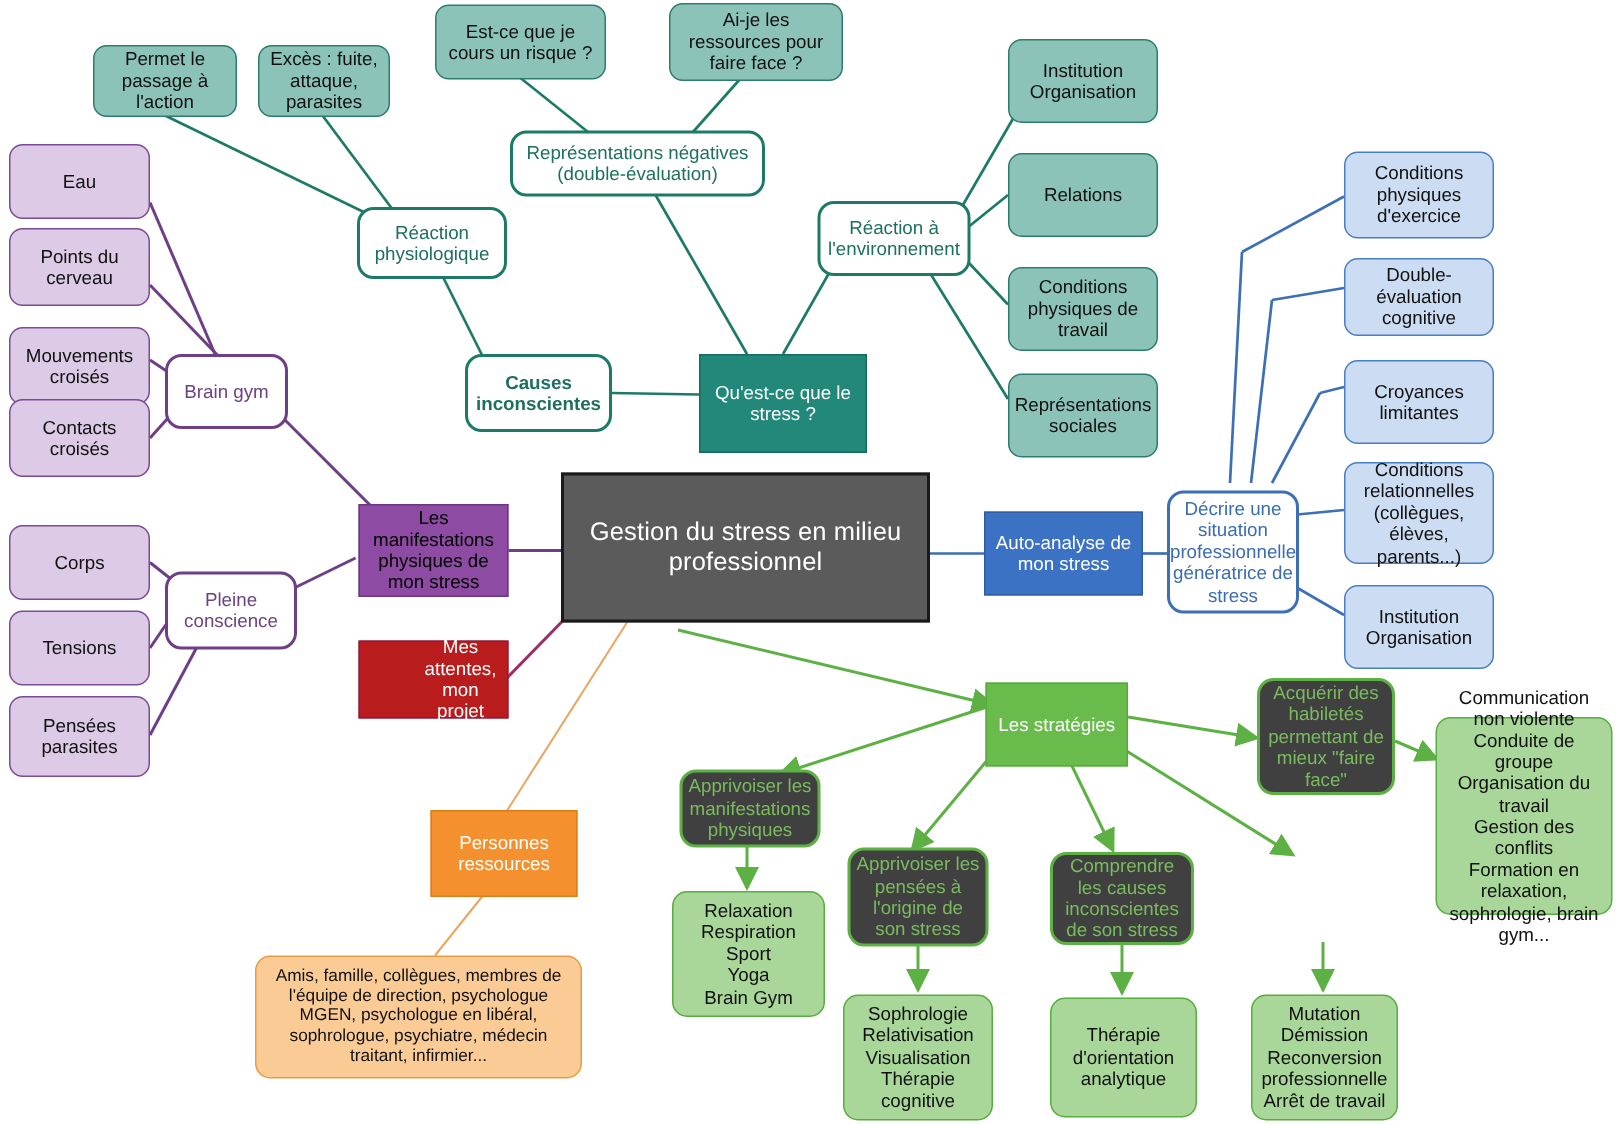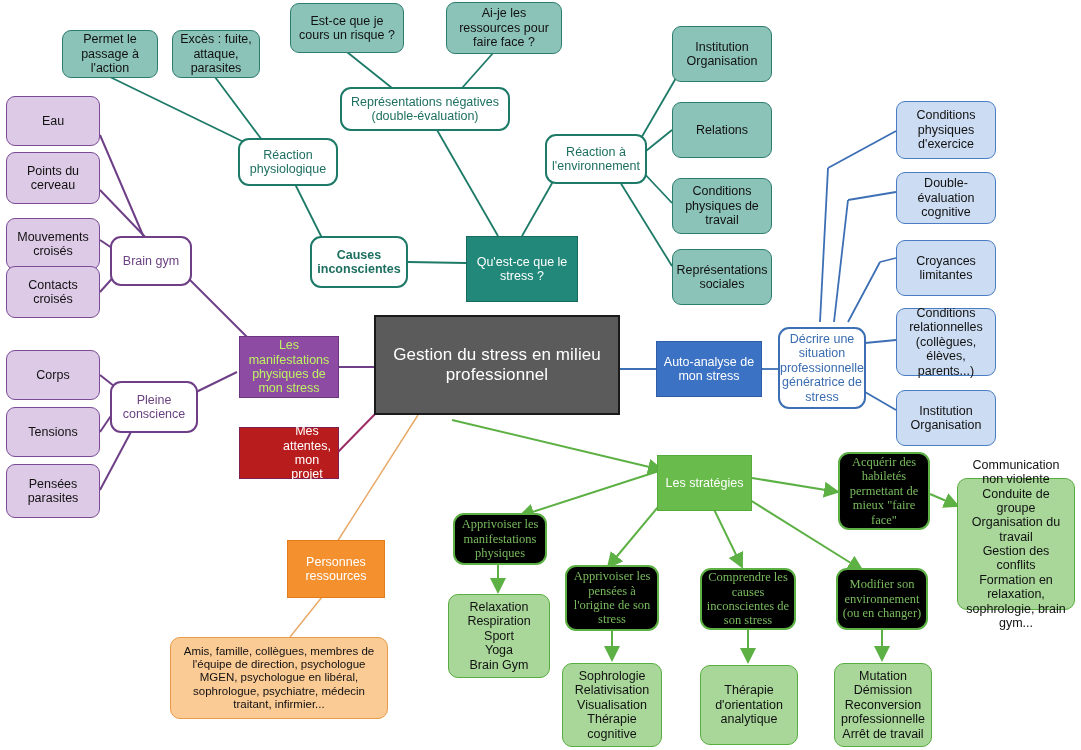--- a/index.html
+++ b/index.html
@@ -10,31 +10,31 @@
         text-align:center;line-height:1.15;padding:2px 4px;white-space:pre-line;z-index:2;}
 
   
   .teal-fill{background:#8cc3b8;border:1px solid #2d7d6e;border-radius:9px;color:#111;font-size:12.5px;}
   .teal-open{background:#ffffff;border:2px solid #1d7a68;border-radius:11px;color:#1d6f60;font-size:12.5px;}
   .teal-solid{background:#22887a;border:1px solid #166b5e;color:#ffffff;font-size:12.5px;border-radius:0;}
 
   
   .purple-light{background:#ddcae6;border:1.5px solid #7b4b96;border-radius:9px;color:#111;font-size:12.5px;}
   .purple-open{background:#ffffff;border:2px solid #6e3f86;border-radius:11px;color:#6b4282;font-size:12.5px;}
-  .purple-solid{background:#8e4ba3;border:1px solid #6e3580;color:#bef264;font-size:12.5px;border-radius:0;}
+  .purple-solid{background:#8e4ba3;border:1px solid #6e3580;color:#000000;font-size:12.5px;border-radius:0;}
   .magenta-solid{background:#b91c1c;border:1px solid #7e1f50;color:#ffffff;font-size:12.5px;border-radius:0;padding-left:40px;}
 
   
   .blue-light{background:#ccdcf2;border:1.5px solid #4a7ec4;border-radius:9px;color:#111;font-size:12.5px;}
   .blue-open{background:#ffffff;border:2px solid #3d6fb5;border-radius:11px;color:#3a6cb0;font-size:12.5px;}
   .blue-solid{background:#3b72c4;border:1px solid #2f5ea6;color:#ffffff;font-size:12.5px;border-radius:0;}
 
   
   .green-light{background:#a9d79a;border:1.5px solid #57ad3f;border-radius:10px;color:#111;font-size:12.5px;}
-  .green-open{background:#000000;border:2px solid #5cb044;border-radius:11px;color:#79bb5e;font-size:12.5px;font-family:Liberation Serif, serif;}
+  .green-open{background:#404040;border:2px solid #5cb044;border-radius:11px;color:#79bb5e;font-size:12.5px;}
   .green-solid{background:#69bb4c;border:1px solid #57ab3c;color:#ffffff;font-size:12.5px;border-radius:0;}
 
   
   .orange-solid{background:#f5902f;border:1px solid #e07c16;color:#ffffff;font-size:12.5px;border-radius:0;}
   .orange-light{background:#fbcb96;border:1.5px solid #e89a46;border-radius:10px;color:#111;font-size:12.5px;}
 
   
   .grey-center{background:#5b5b5b;border:2px solid #1a1a1a;color:#ffffff;font-size:17px;border-radius:0;
                letter-spacing:0.1px;}
 </style>
@@ -196,21 +196,20 @@
 
   <div class="node green-light" style="left:562px;top:663px;width:100px;height:84px;">Sophrologie
 Relativisation
 Visualisation
 Thérapie cognitive</div>
 
   <div class="node green-open" style="left:700px;top:568px;width:96px;height:62px;">Comprendre les causes inconscientes de son stress</div>
 
   <div class="node green-light" style="left:700px;top:665px;width:98px;height:80px;">Thérapie d'orientation analytique</div>
 
-  <div class="node green-open" style="left:836px;top:568px;width:92px;height:62px;">Modifier son environnement (ou en changer)</div>
 
   <div class="node green-light" style="left:834px;top:663px;width:98px;height:84px;">Mutation
 Démission
 Reconversion professionnelle
 Arrêt de travail</div>
 
   <div class="node green-open" style="left:838px;top:452px;width:92px;height:78px;">Acquérir des habiletés permettant de mieux "faire face"</div>
 
   <div class="node green-light" style="left:957px;top:478px;width:118px;height:132px;">Communication non violente
 Conduite de groupe

